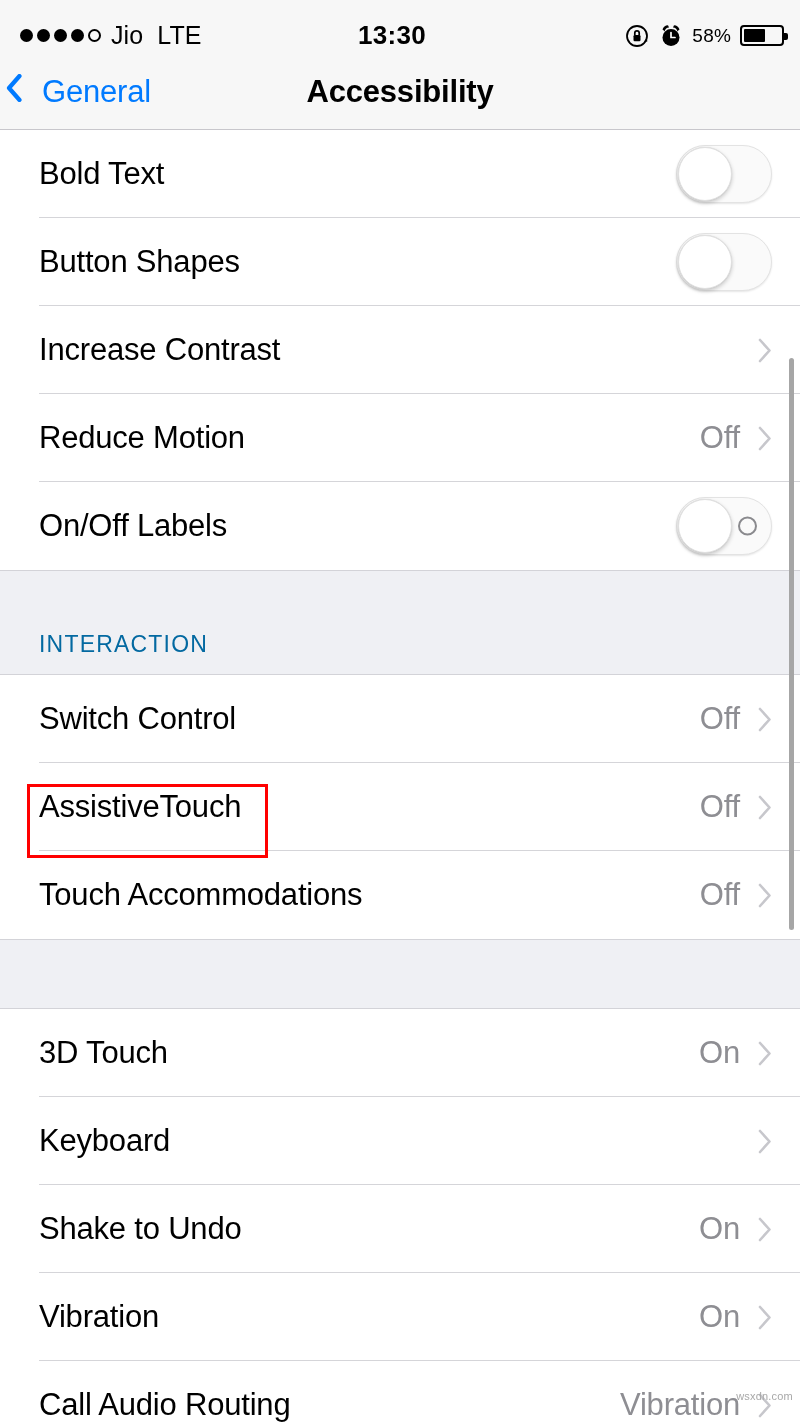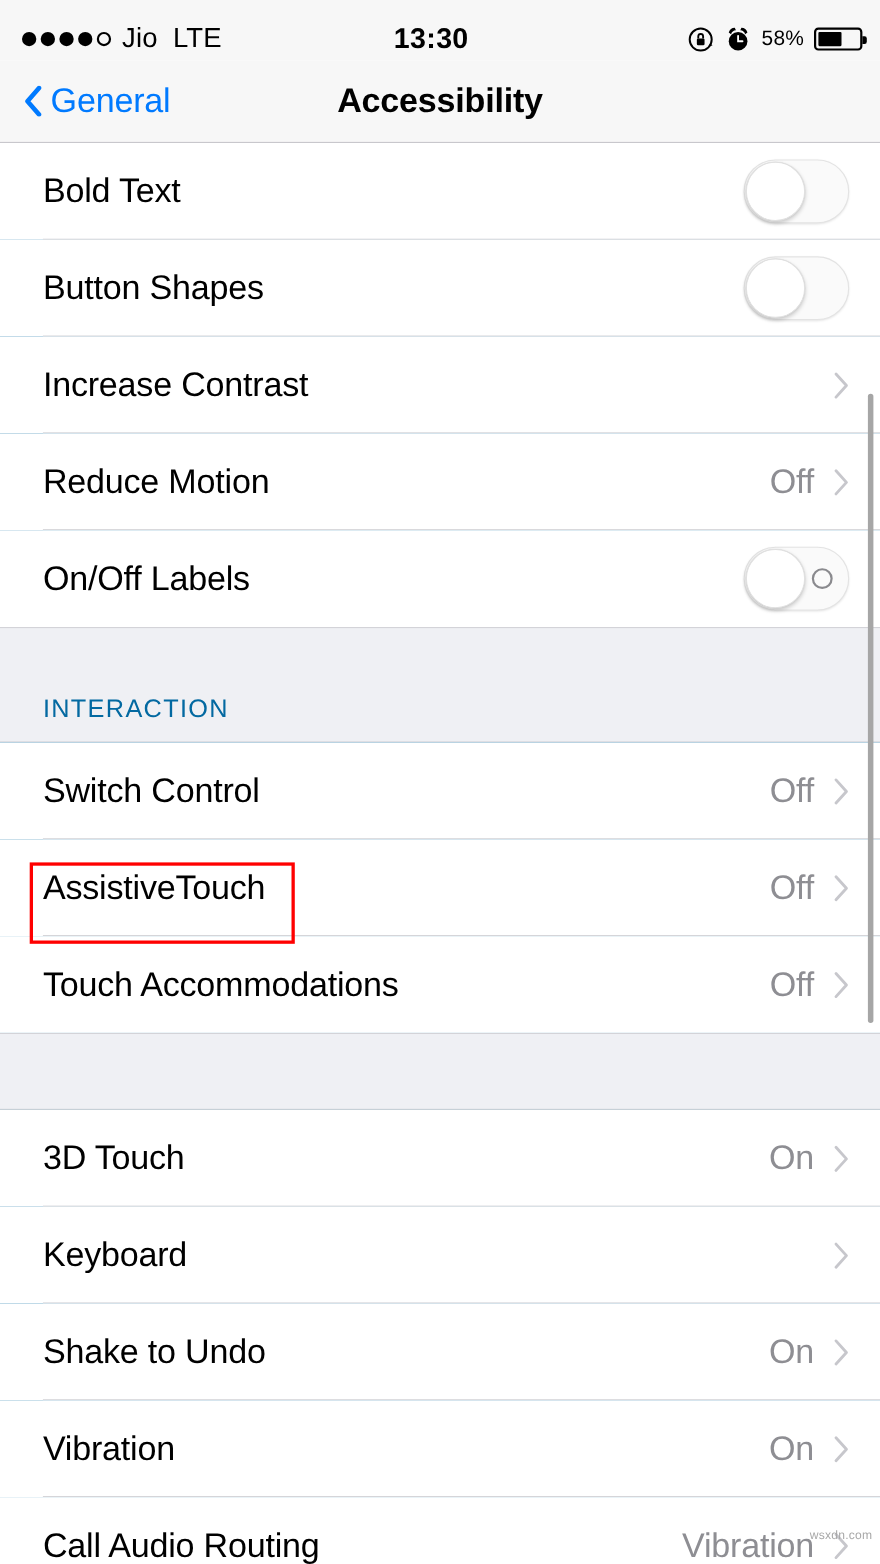--- a/index.html
+++ b/index.html
@@ -103,23 +103,23 @@
   .nav-bar {
     position: relative;
     height: 75px;
     background: #f7f7f7;
     border-bottom: 1px solid #c8c7cc;
     display: flex;
     align-items: center;
   }
   .nav-back {
     display: flex;
-    align-items: center;
-    gap: 8px;
-    padding-left: 22px;
+    align-items: flex-start;
+    gap: 20px;
+    padding-left: 6px;
     cursor: pointer;
   }
   .nav-back-chevron {
     display: block;
     width: 16px; height: 28px;
   }
   .nav-back-label {
     font-size: 31px;
     color: #007aff;
     letter-spacing: -0.2px;
@@ -132,21 +132,21 @@
     font-weight: bold;
     color: #000;
     letter-spacing: -0.2px;
   }
 
   
   .list-area {
     position: relative;
     background: #ffffff;
   }
-  .group { background: #0369a1; }
+  .group { background: #737373; }
 
   .section-gap {
     background: #eff0f4;
     border-top: 1px solid #d3d3d8;
     border-bottom: 1px solid #d3d3d8;
     display: flex;
     align-items: flex-end;
     padding: 0 0 16px 39px;
   }
   .section-gap-label {

